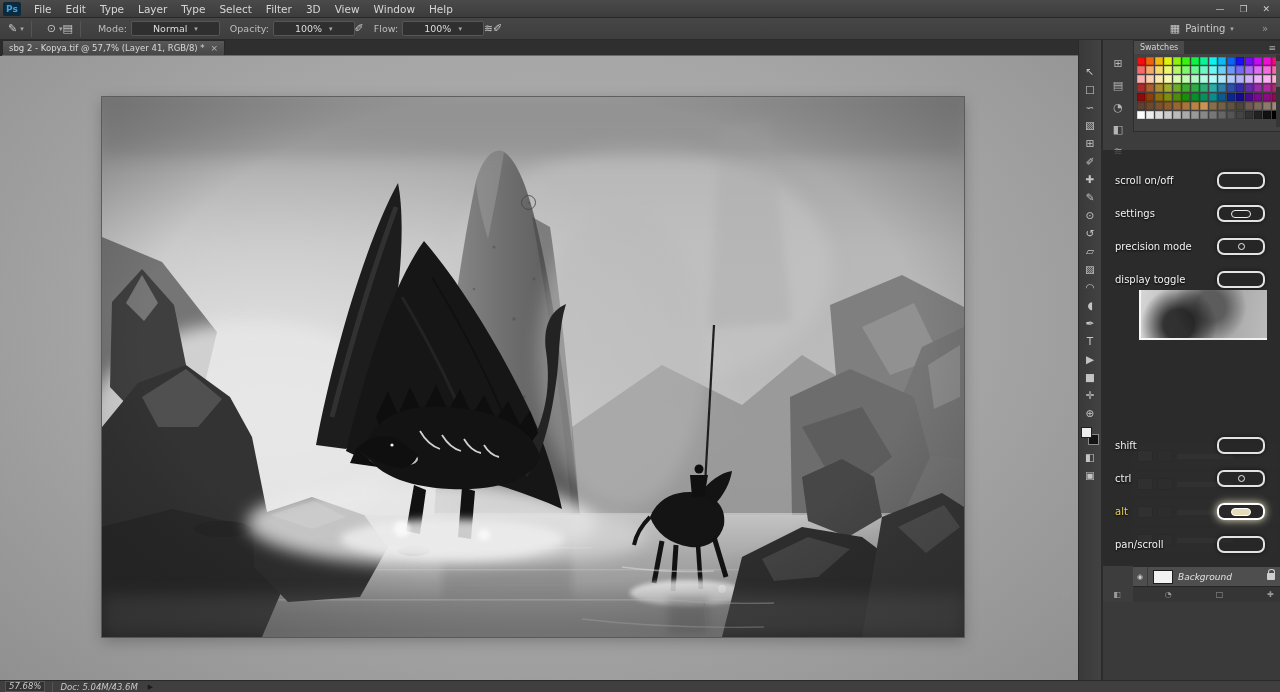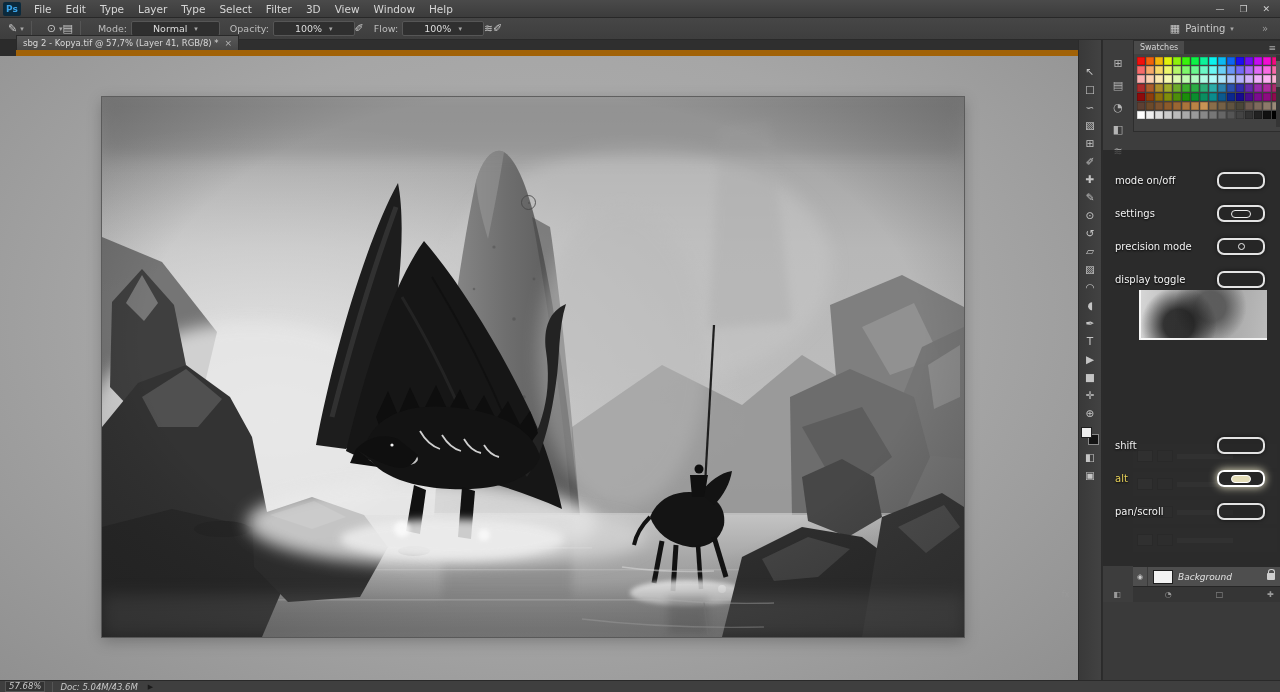--- a/index.html
+++ b/index.html
@@ -25,22 +25,22 @@
   .opt-icon{color:#c6c6c6;font-size:11px;line-height:20px;}
   .opt-label{margin-left:10px;color:#bdbdbd;font-size:9.5px;}
   .opt-dd{background:#2f2f2f;border:1px solid #565656;border-radius:2px;margin-left:4px;
     padding:0 21px;height:15px;display:flex;align-items:center;gap:7px;color:#ddd;font-size:9.5px;}
   .dd-arrow{font-size:7px;color:#a8a8a8;}
   .opt-sep{width:1px;height:16px;background:#2e2e2e;border-right:1px solid #555;margin:0 7px;}
   .ws-chip{margin-left:auto;display:flex;align-items:center;gap:5px;color:#c9c9c9;font-size:10px;}
   .overflow{margin:0 12px 0 28px;color:#9a9a9a;font-size:10px;}
 
   
-  .tab-bar{position:absolute;top:40px;left:16px;width:1078px;height:16px;background:#2f2f2f;
-    border-bottom:6px solid #a16207;display:flex;align-items:flex-end;}
+  .tab-bar{position:absolute;top:40px;left:2px;width:1078px;height:16px;background:#2f2f2f;
+    border-bottom:1px solid #a16207;display:flex;align-items:flex-end;}
   .doc-tab{height:15px;background:linear-gradient(#585858,#474747);border:1px solid #292929;border-bottom:none;
     display:flex;align-items:center;gap:6px;padding:0 6px;color:#d8d8d8;font-size:8.5px;white-space:nowrap;max-width:240px;}
   .tab-close{color:#b5b5b5;font-size:9px;}
 
   
   .canvas-area{position:absolute;top:56px;left:0;width:1078px;height:624px;
     background:radial-gradient(ellipse at 50% 42%,#b2b2b2 0%,#a6a6a6 55%,#909090 100%);}
   .painting{position:absolute;left:102px;top:41px;width:862px;height:540px;overflow:hidden;
     box-shadow:0 0 0 1px rgba(70,70,70,.7),0 4px 14px rgba(0,0,0,.25);}
   .painting svg{display:block;width:100%;height:100%;}
@@ -527,21 +527,21 @@
       <div class="ul-row">
           <div class="ul-thumb"></div>
           <div class="ul-thumb dark"></div>
           <div class="ul-bar"></div>
         </div>
     </div>
 
     <div class="touch-overlay">
       <div class="overlay-group top">
           <div class="ov-row">
-            <span class="ov-label">mode on/off</span>
+            <span class="ov-label">scroll on/off</span>
             <div class="ov-btn"></div>
           </div>
           <div class="ov-row">
             <span class="ov-label">settings</span>
             <div class="ov-btn">
               <span class="ov-inner-pill"></span>
             </div>
           </div>
           <div class="ov-row">
             <span class="ov-label">precision mode</span>
@@ -552,20 +552,26 @@
           <div class="ov-row">
             <span class="ov-label">display toggle</span>
             <div class="ov-btn"></div>
           </div>
         </div>
       <div class="ov-thumb"></div>
       <div class="overlay-group bottom">
           <div class="ov-row">
             <span class="ov-label">shift</span>
             <div class="ov-btn"></div>
+          </div>
+          <div class="ov-row">
+            <span class="ov-label">ctrl</span>
+            <div class="ov-btn">
+              <span class="ov-inner-circle"></span>
+            </div>
           </div>
           <div class="ov-row hl">
             <span class="ov-label" style="color: rgb(232, 210, 90);">alt</span>
             <div class="ov-btn">
               <span class="ov-inner-pill"></span>
             </div>
           </div>
           <div class="ov-row">
             <span class="ov-label">pan/scroll</span>
             <div class="ov-btn"></div>

